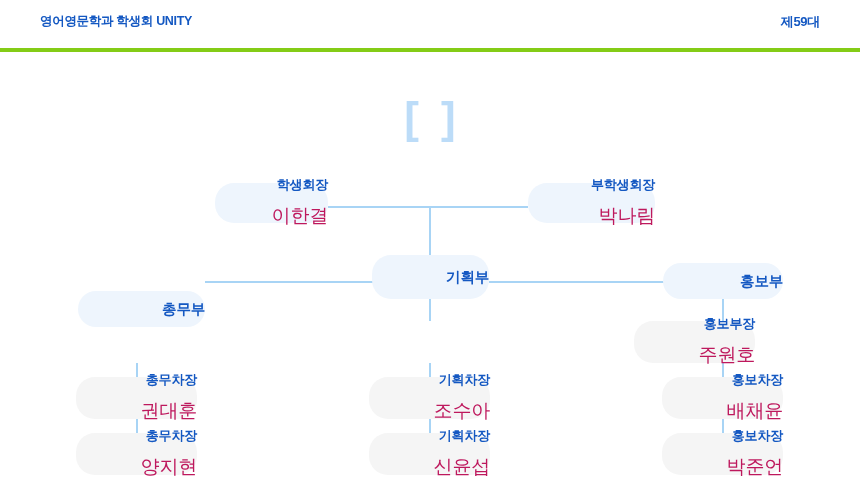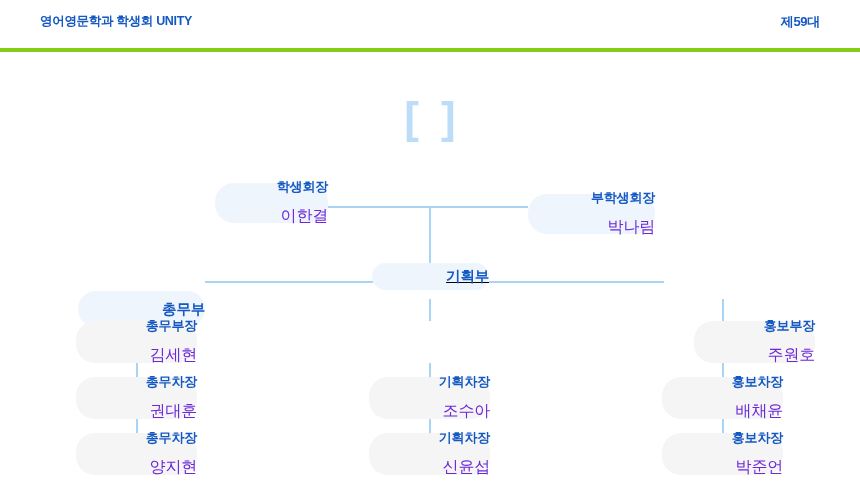--- a/index.html
+++ b/index.html
@@ -108,22 +108,22 @@
     background: #f5f5f5;
   }
   .node-role {
     font-size: 13px;
     font-weight: bold;
     color: #1458c2;
     letter-spacing: -0.2px;
     line-height: 1.25;
   }
   .node-name {
-    font-size: 16px;
-    color: #6d28d9;
+    font-size: 19px;
+    color: #be185d;
     letter-spacing: -0.2px;
     line-height: 1.35;
     margin-top: 10px;
   }
   .node-dept .node-role {
     font-size: 14.5px;
   }
 </style>
 </head>
 <body>
@@ -158,57 +158,56 @@
   <div class="line-v" style="left:429px; top:419px; height:14px;"></div>
 
   <div class="line-v" style="left:722px; top:363px; height:14px;"></div>
   <div class="line-v" style="left:722px; top:419px; height:14px;"></div>
 
   <div class="node node-blue" style="left:215px; top:183px; width:113px; height:40px;">
     <div class="node-role">학생회장</div>
     <div class="node-name">이한결</div>
   </div>
 
-  <div class="node node-blue" style="left:528px; top:194px; width:127px; height:40px;">
+  <div class="node node-blue" style="left:528px; top:183px; width:127px; height:40px;">
     <div class="node-role">부학생회장</div>
     <div class="node-name">박나림</div>
   </div>
 
   <div class="node node-blue node-dept" style="left:78px; top:263px; width:127px; height:36px;margin-top:28px;">
     <div class="node-role">총무부</div>
   </div>
 
-  <div class="node node-blue node-dept" style="left:372px; top:263px; width:117px; height:27px;text-decoration:underline;">
+  <div class="node node-blue node-dept" style="left:372px; top:255px; width:117px; height:44px;">
     <div class="node-role">기획부</div>
   </div>
 
-
-  <div class="node node-gray" style="left:76px; top:321px; width:121px; height:42px;">
-    <div class="node-role">총무부장</div>
-    <div class="node-name">김세현</div>
-  </div>
+  <div class="node node-blue node-dept" style="left:663px; top:263px; width:120px; height:36px;">
+    <div class="node-role">홍보부</div>
+  </div>
+
   <div class="node node-gray" style="left:76px; top:377px; width:121px; height:42px;">
     <div class="node-role">총무차장</div>
     <div class="node-name">권대훈</div>
   </div>
   <div class="node node-gray" style="left:76px; top:433px; width:121px; height:42px;">
     <div class="node-role">총무차장</div>
     <div class="node-name">양지현</div>
   </div>
 
   <div class="node node-gray" style="left:369px; top:377px; width:121px; height:42px;">
     <div class="node-role">기획차장</div>
     <div class="node-name">조수아</div>
   </div>
   <div class="node node-gray" style="left:369px; top:433px; width:121px; height:42px;">
     <div class="node-role">기획차장</div>
     <div class="node-name">신윤섭</div>
   </div>
 
-  <div class="node node-gray" style="left:694px; top:321px; width:121px; height:42px;">
+  <div class="node node-gray" style="left:634px; top:321px; width:121px; height:42px;">
     <div class="node-role">홍보부장</div>
     <div class="node-name">주원호</div>
   </div>
   <div class="node node-gray" style="left:662px; top:377px; width:121px; height:42px;">
     <div class="node-role">홍보차장</div>
     <div class="node-name">배채윤</div>
   </div>
   <div class="node node-gray" style="left:662px; top:433px; width:121px; height:42px;">
     <div class="node-role">홍보차장</div>
     <div class="node-name">박준언</div>

